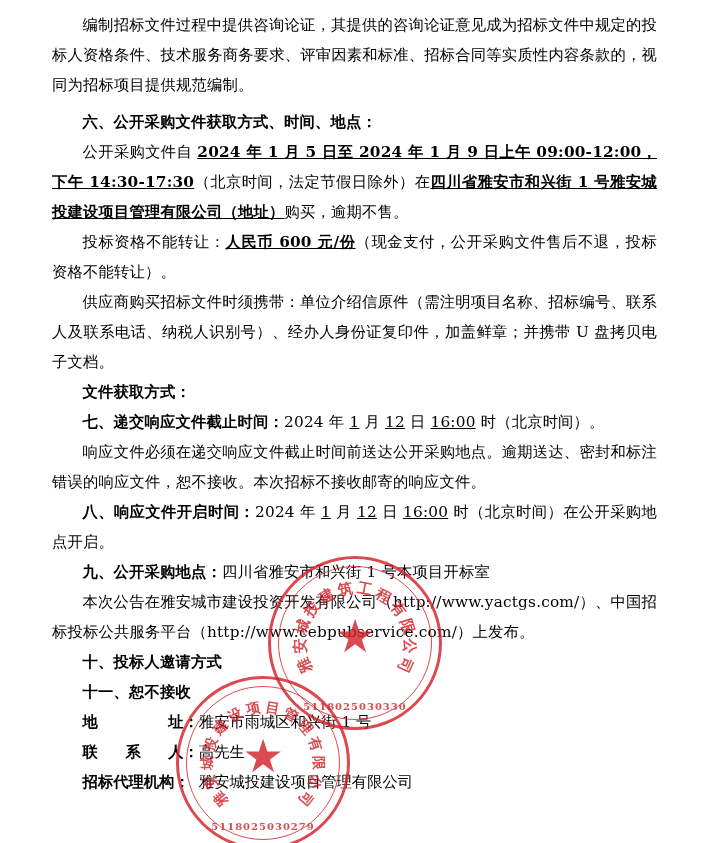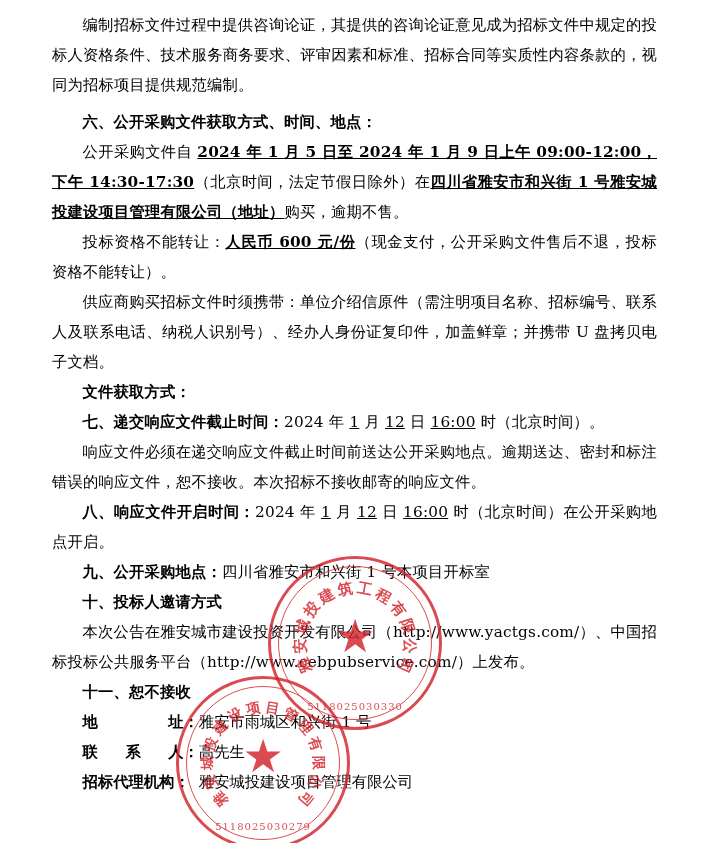--- a/index.html
+++ b/index.html
@@ -96,21 +96,21 @@
     transform: translate(-50%, -50%);
     color: #d2232a;
     line-height: 1;
   }
   .seal-bottom {
     position: absolute;
     left: 50%;
     bottom: 9%;
     transform: translateX(-50%);
     color: #d2232a;
-    font-weight: normal;
+    font-weight: bold;
     white-space: nowrap;
     text-align: center;
   }
   #seal1 {
     left: 268px; top: 556px; width: 168px; height: 168px;
   }
   #seal1 .seal-star { font-size: 46px; }
   #seal1 .seal-bottom { font-size: 10px; letter-spacing: 1px; }
   #seal2 {
     left: 176px; top: 676px; width: 168px; height: 168px;
@@ -138,23 +138,23 @@
   <p class="para indent bold">文件获取方式：</p>
 
   <p class="para indent"><span class="bold">七、递交响应文件截止时间：</span><span>2024 年 </span><span class="u">1</span><span> 月 </span><span class="u">12</span><span> 日 </span><span class="u">16:00</span><span> 时（北京时间）。</span></p>
 
   <p class="para indent">响应文件必须在递交响应文件截止时间前送达公开采购地点。逾期送达、密封和标注错误的响应文件，恕不接收。本次招标不接收邮寄的响应文件。</p>
 
   <p class="para indent"><span class="bold">八、响应文件开启时间：</span><span>2024 年 </span><span class="u">1</span><span> 月 </span><span class="u">12</span><span> 日 </span><span class="u">16:00</span><span> 时（北京时间）在公开采购地点开启。</span></p>
 
   <p class="para indent"><span class="bold">九、公开采购地点：</span><span>四川省雅安市和兴街 1 号本项目开标室</span></p>
 
+  <p class="para indent">本次公告在雅安城市建设投资开发有限公司（http://www.yactgs.com/）、中国招标投标公共服务平台（http://www.cebpubservice.com/）上发布。</p>
+
   <p class="para indent bold">十、投标人邀请方式</p>
-
-  <p class="para indent">本次公告在雅安城市建设投资开发有限公司（http://www.yactgs.com/）、中国招标投标公共服务平台（http://www.cebpubservice.com/）上发布。</p>
 
   <p class="para indent bold">十一、恕不接收</p>
 
   <table class="contact-table">
     <tbody>
       <tr>
         <td class="lbl"><span class="lbl-spread">地址</span>：</td>
         <td class="val">雅安市雨城区和兴街 1 号</td>
       </tr>
       <tr>

